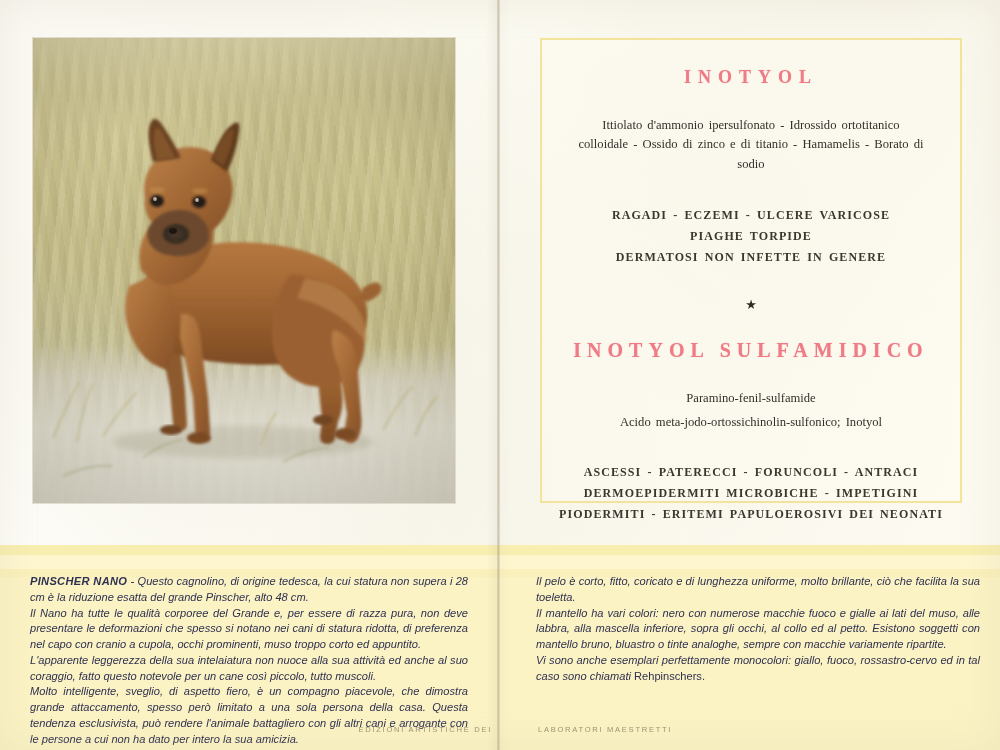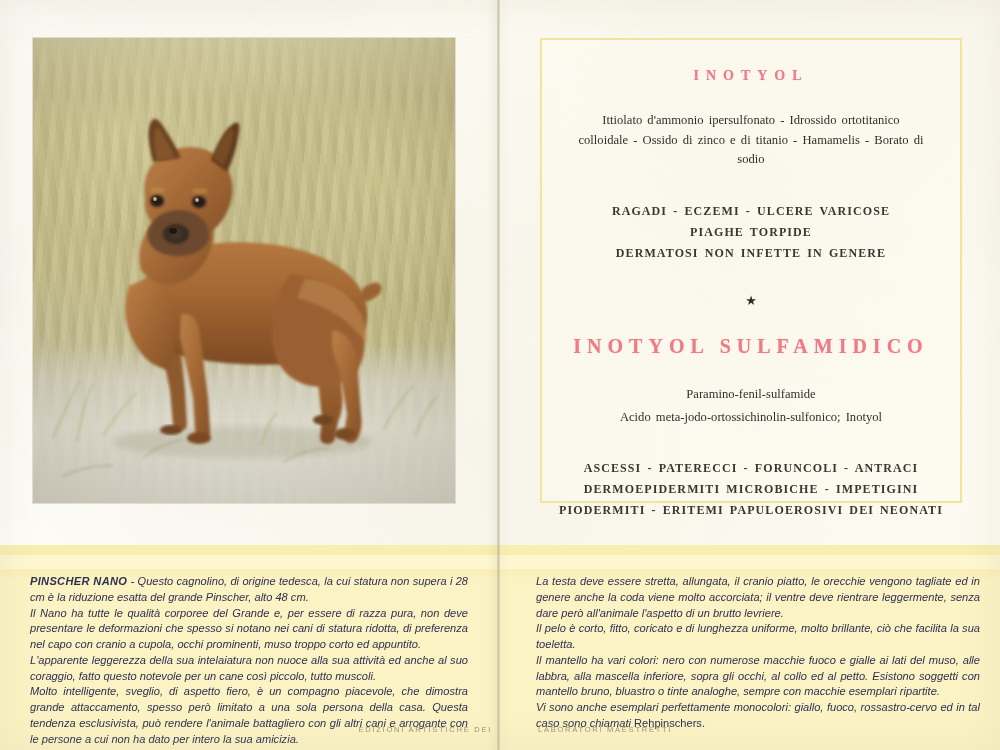--- a/index.html
+++ b/index.html
@@ -140,21 +140,21 @@
     width: 392px;
     text-align: center;
     color: #2c2a26;
   }
 
   .brand {
     font-family: "Liberation Serif", serif;
     font-weight: 700;
     color: #ef7b86;
     letter-spacing: 7px;
-    font-size: 14px;
+    font-size: 18px;
     line-height: 1.1;
     text-shadow: 0 0 1px rgba(239,123,134,.5);
   }
   .brand.small-gap { letter-spacing: 6px; font-size: 20px; }
 
   .composition {
     font-family: "Liberation Serif", serif;
     font-size: 12.6px;
     line-height: 1.55;
     color: #33302b;
@@ -384,23 +384,22 @@
   </div>
 
   <div class="desc desc-left">
     <p><span class="lead">PINSCHER NANO</span><span> - </span><span>Questo cagnolino, di origine tedesca, la cui statura non supera i 28 cm è la riduzione esatta del grande Pinscher, alto 48 cm.</span></p>
     <p>Il Nano ha tutte le qualità corporee del Grande e, per essere di razza pura, non deve presentare le deformazioni che spesso si notano nei cani di statura ridotta, di preferenza nel capo con cranio a cupola, occhi prominenti, muso troppo corto ed appuntito.</p>
     <p>L'apparente leggerezza della sua intelaiatura non nuoce alla sua attività ed anche al suo coraggio, fatto questo notevole per un cane così piccolo, tutto muscoli.</p>
     <p>Molto intelligente, sveglio, di aspetto fiero, è un compagno piacevole, che dimostra grande attaccamento, spesso però limitato a una sola persona della casa. Questa tendenza esclusivista, può rendere l'animale battagliero con gli altri cani e arrogante con le persone a cui non ha dato per intero la sua amicizia.</p>
   </div>
 
   <div class="desc desc-right">
-    <p>La testa deve essere stretta, allungata, il cranio piatto, le orecchie vengono tagliate ed in genere anche la coda viene molto accorciata; il ventre deve rientrare leggermente, senza dare però all'animale l'aspetto di un brutto levriere.</p>
     <p>Il pelo è corto, fitto, coricato e di lunghezza uniforme, molto brillante, ciò che facilita la sua toeletta.</p>
-    <p>Il mantello ha vari colori: nero con numerose macchie fuoco e gialle ai lati del muso, alle labbra, alla mascella inferiore, sopra gli occhi, al collo ed al petto. Esistono soggetti con mantello bruno, bluastro o tinte analoghe, sempre con macchie esemplari ripartite.</p>
+    <p>Il mantello ha vari colori: nero con numerose macchie fuoco e gialle ai lati del muso, alle labbra, alla mascella inferiore, sopra gli occhi, al collo ed al petto. Esistono soggetti con mantello bruno, bluastro o tinte analoghe, sempre con macchie variamente ripartite.</p>
     <p><span>Vi sono anche esemplari perfettamente monocolori: giallo, fuoco, rossastro-cervo ed in tal caso sono chiamati </span><span class="roman">Rehpinschers.</span></p>
   </div>
 
   <div class="footer">
     <div class="footer-left">EDIZIONI ARTISTICHE DEI</div>
     <div class="footer-right">LABORATORI MAESTRETTI</div>
   </div>
 
   <div class="fold-shade"></div>
   <div class="fold"></div>

